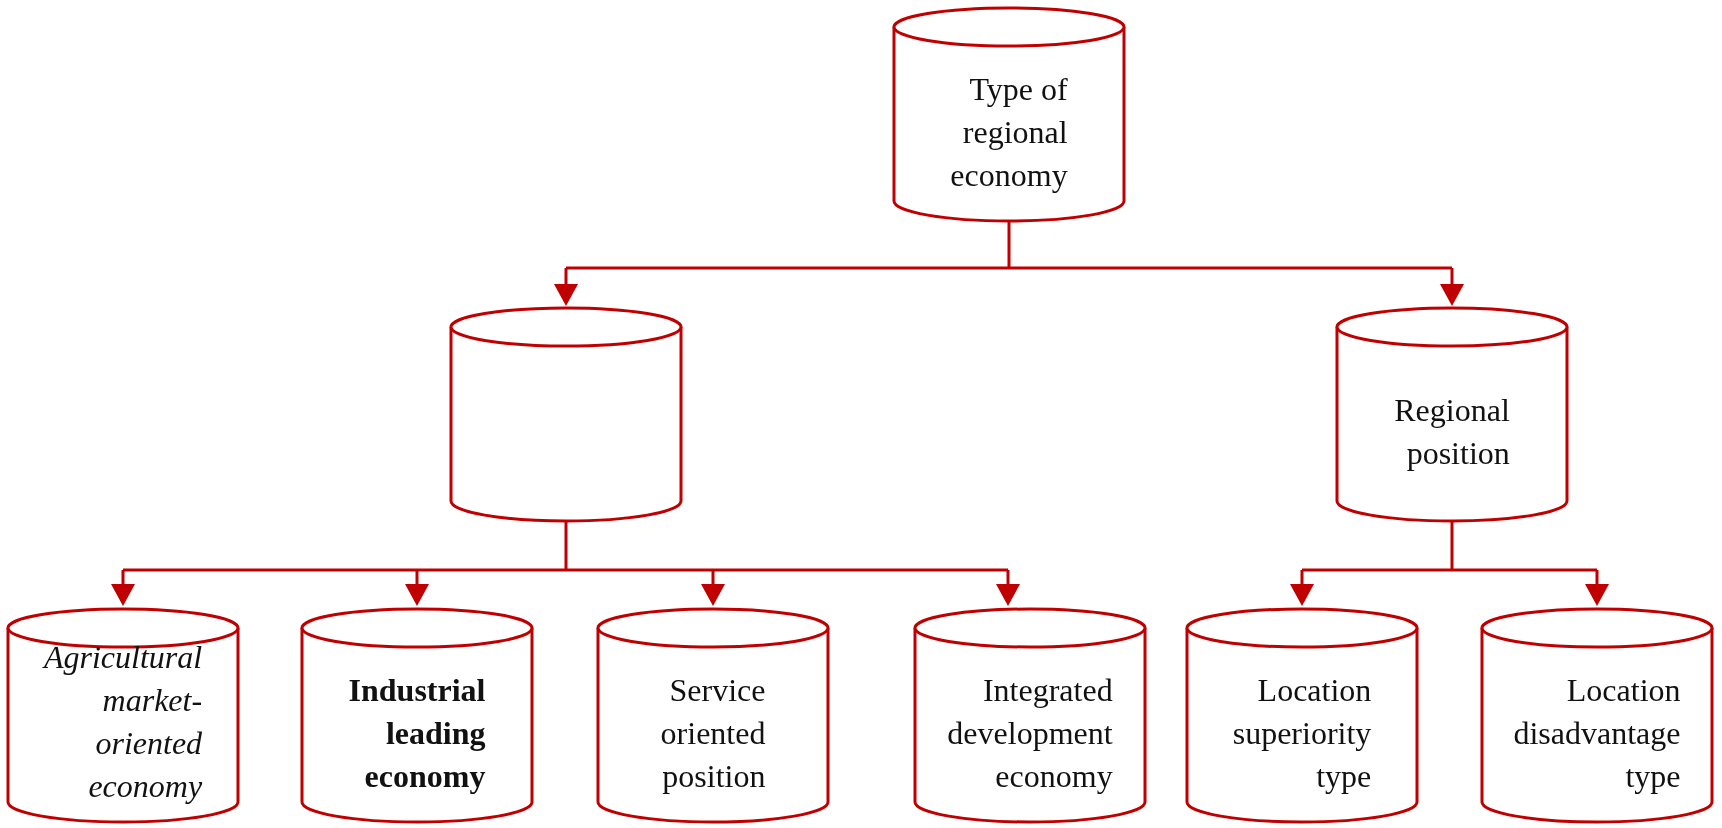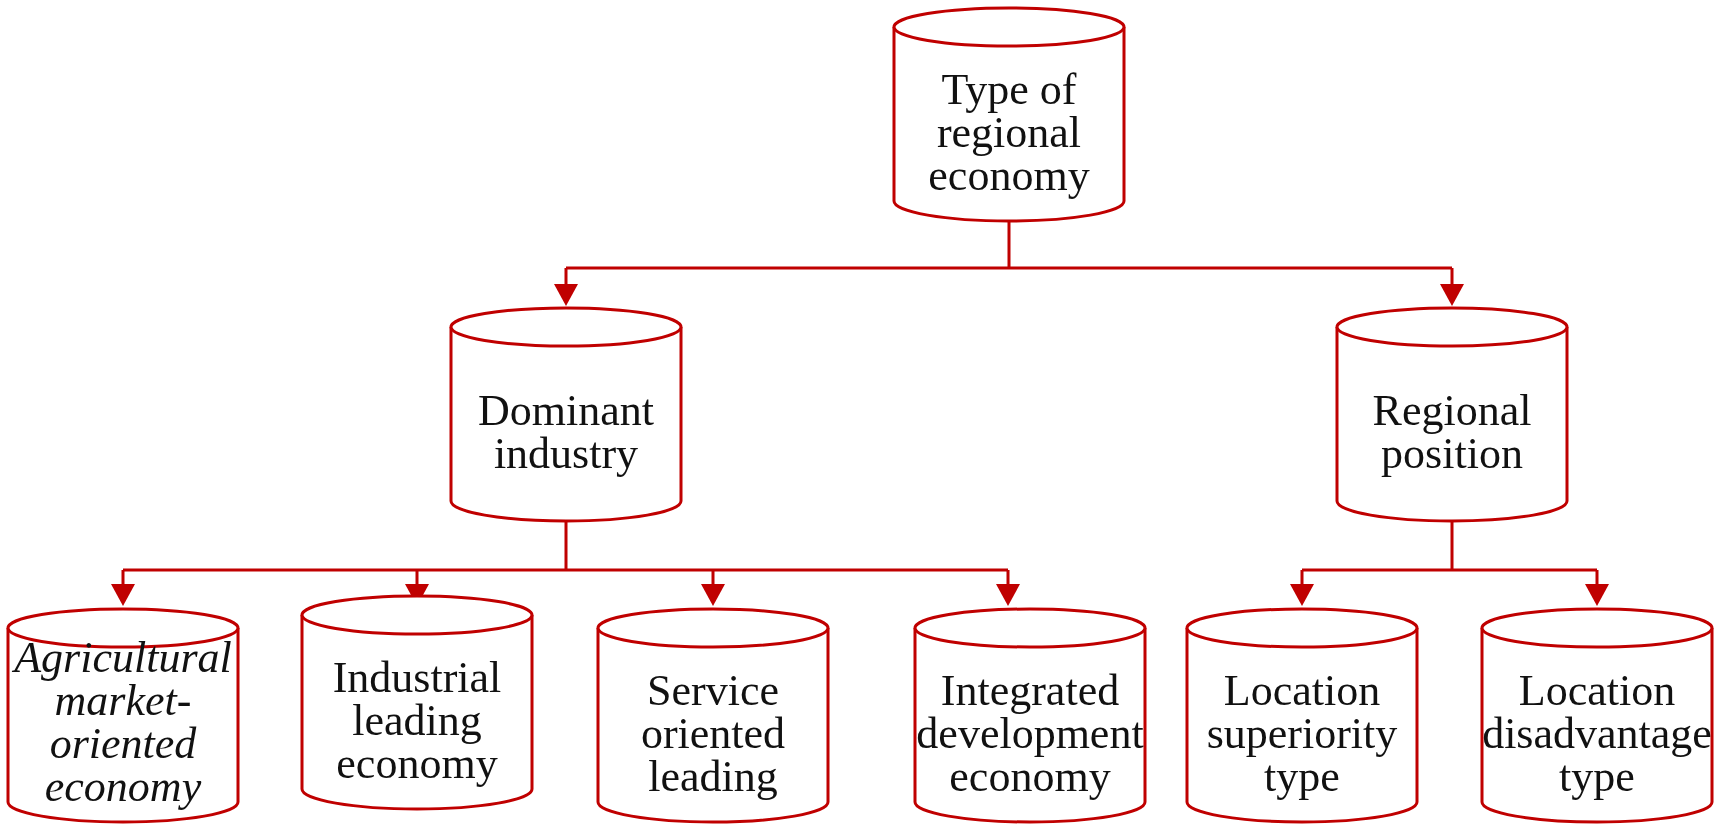--- a/index.html
+++ b/index.html
@@ -26,23 +26,23 @@
     width: 100%; height: 100%;
     display: block;
   }
   .node .label {
     position: absolute;
     left: 0; right: 0;
     top: 40px; bottom: 4px;
     display: flex;
     align-items: center;
     justify-content: center;
-    text-align: center;
+    text-align: right;
     white-space: pre-line;
-    font-size: 44px;
+    font-size: 32px;
     line-height: 43px;
     color: #111111;
   }
   svg.connectors {
     position: absolute;
     left: 0; top: 0;
     width: 1722px;
     height: 828px;
   }
 </style>
@@ -87,58 +87,56 @@
       </svg>
     <div class="label">Type of
 regional
 economy</div>
   </div>
 
   <div class="node" style="left:448px; top:305px;">
     <svg class="cyl" viewBox="0 0 236 218" preserveAspectRatio="none">
         <use href="#cylshape"></use>
       </svg>
-    <div class="label">Dominant
-industry</div>
   </div>
 
   <div class="node" style="left:1334px; top:305px;">
     <svg class="cyl" viewBox="0 0 236 218" preserveAspectRatio="none">
         <use href="#cylshape"></use>
       </svg>
     <div class="label">Regional
 position</div>
   </div>
 
   <div class="node" style="left:5px; top:606px;">
     <svg class="cyl" viewBox="0 0 236 218" preserveAspectRatio="none">
         <use href="#cylshape"></use>
       </svg>
     <div class="label" style="top:18px;font-style:italic;">Agricultural
 market-
 oriented
 economy</div>
   </div>
 
-  <div class="node" style="left:299px; top:593px;">
+  <div class="node" style="left:299px; top:606px;font-weight:bold;">
     <svg class="cyl" viewBox="0 0 236 218" preserveAspectRatio="none">
         <use href="#cylshape"></use>
       </svg>
     <div class="label">Industrial
 leading
 economy</div>
   </div>
 
   <div class="node" style="left:595px; top:606px;">
     <svg class="cyl" viewBox="0 0 236 218" preserveAspectRatio="none">
         <use href="#cylshape"></use>
       </svg>
     <div class="label">Service
 oriented
-leading</div>
+position</div>
   </div>
 
   <div class="node" style="left:912px; top:606px;">
     <svg class="cyl" viewBox="0 0 236 218" preserveAspectRatio="none">
         <use href="#cylshape"></use>
       </svg>
     <div class="label">Integrated
 development
 economy</div>
   </div>

